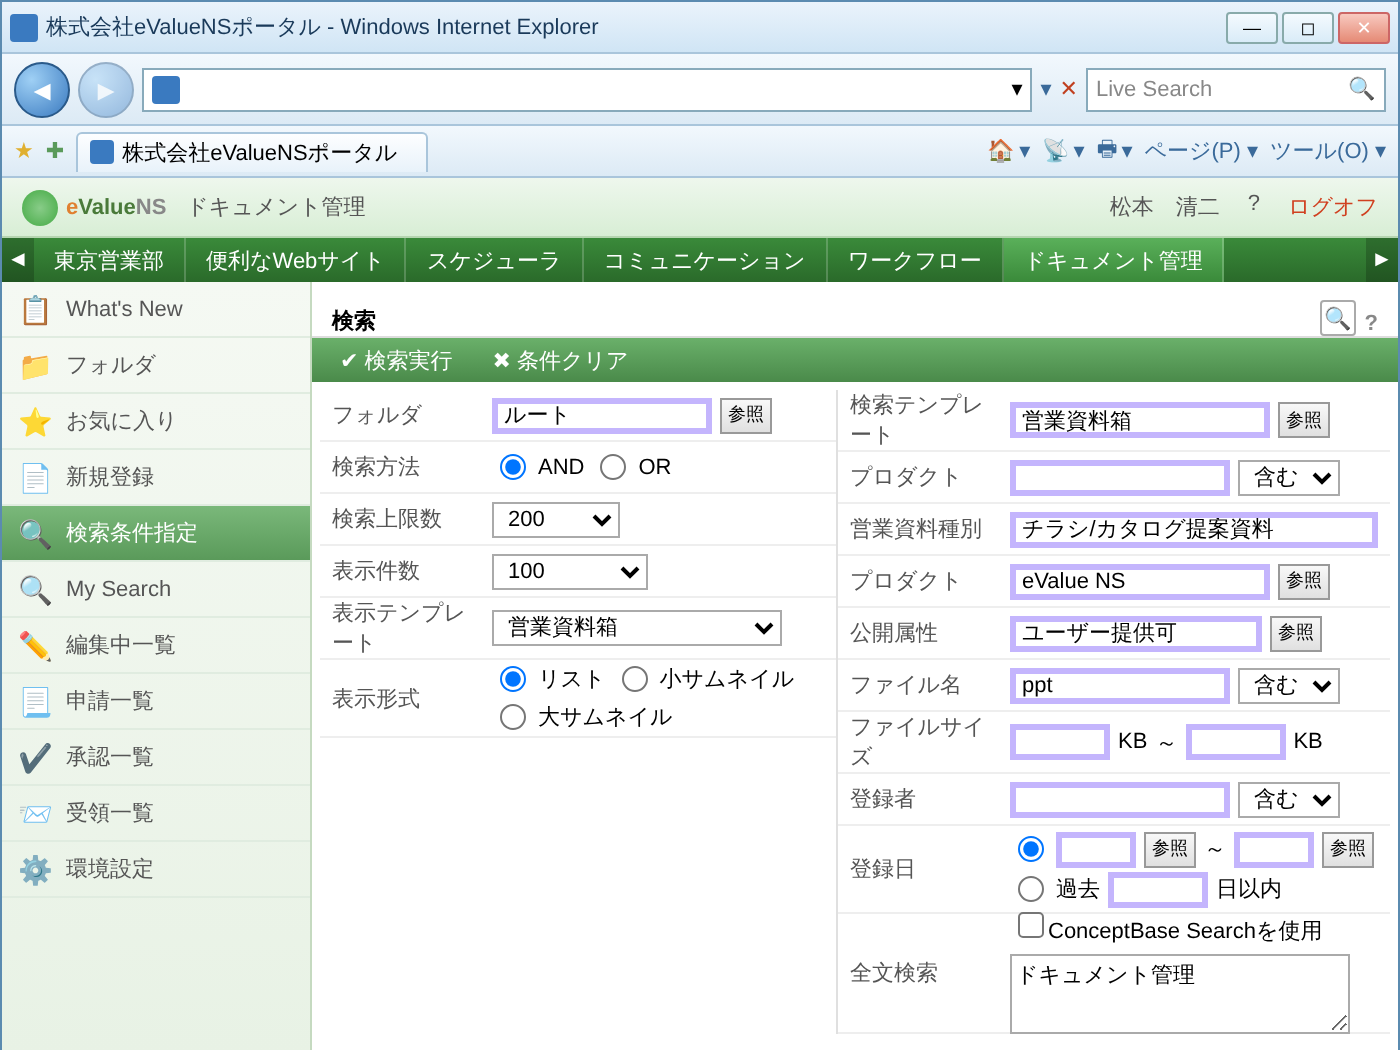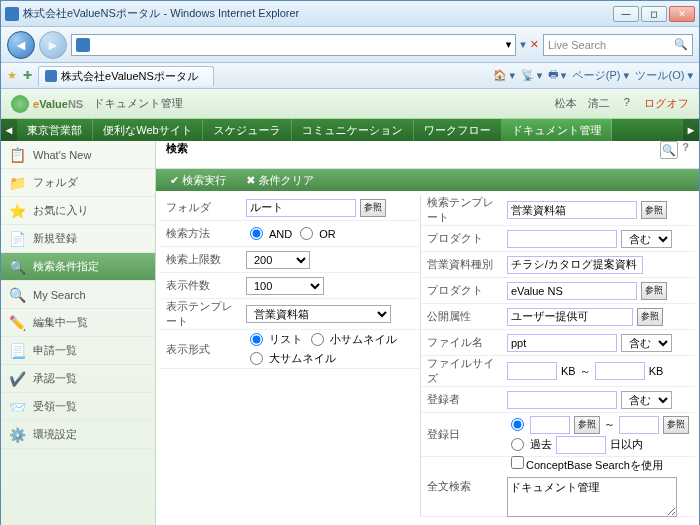--- a/index.html
+++ b/index.html
@@ -31,31 +31,31 @@
 .menubar{height:22px;background:linear-gradient(#3a8a3a,#2a6a2a);display:flex;align-items:center;color:#fff}
 .menubar .scroll{width:16px;height:22px;background:rgba(0,0,0,.2);display:flex;align-items:center;justify-content:center}
 .menubar .mitem{padding:0 10px;height:22px;display:flex;align-items:center;border-right:1px solid rgba(255,255,255,.2)}
 .menubar .mitem.active{background:linear-gradient(#5ab05a,#3a8a3a)}
 .main{display:flex;height:385px}
 .sidebar{width:155px;background:linear-gradient(#f5f9f3,#e8f2e5);border-right:1px solid #c5dac0;overflow-y:auto}
 .sitem{height:28px;display:flex;align-items:center;padding:0 8px;gap:6px;color:#555;border-bottom:1px solid #e0ece0;cursor:pointer}
 .sitem.active{background:linear-gradient(#7ab87a,#5a9a5a);color:#fff}
 .sitem .sico{width:18px;height:16px;display:flex;align-items:center;justify-content:center;font-size:14px}
 .content{flex:1;background:#fff;overflow:hidden}
-.pagetitle{height:28px;display:flex;align-items:flex-start;padding:0 10px;border-bottom:1px solid #ddd;font-size:14px;font-weight:bold}
+.pagetitle{height:28px;display:flex;align-items:flex-end;padding:0 10px;border-bottom:1px solid #ddd;font-size:14px;font-weight:bold}
 .pagetitle .srch{margin-left:auto;width:18px;height:18px;border:1px solid #aaa;border-radius:2px;display:flex;align-items:center;justify-content:center;color:#888}
 .actionbar{height:22px;background:linear-gradient(#6ab06a,#4a8a4a);display:flex;align-items:center;padding:0 8px;gap:8px;color:#fff}
 .actionbar .btn{display:flex;align-items:center;gap:3px;padding:0 6px}
 .form{display:flex;padding:4px}
 .formcol{flex:1;border-left:1px solid #e0e0e0}
 .formcol:first-child{border-left:none}
 .frow{display:flex;min-height:26px;border-bottom:1px solid #eee;align-items:center}
 .flabel{width:80px;padding:0 6px;color:#555}
 .fval{flex:1;padding:2px 6px;display:flex;align-items:center;gap:4px;flex-wrap:wrap}
-.txtinput{height:18px;border:1px solid #c4b5fd;padding:0 3px;background:#fff}
+.txtinput{height:18px;border:3px solid #c4b5fd;padding:0 3px;background:#fff}
 .selinput{height:18px;border:1px solid #aaa;padding:0 3px;background:#fff}
 .refbtn{width:26px;height:18px;border:1px solid #999;background:linear-gradient(#f8f8f8,#e0e0e0);font-size:9px;display:flex;align-items:center;justify-content:center}
 input[type=radio],input[type=checkbox]{margin:0 2px 0 4px}
 textarea{border:1px solid #aaa;width:170px;height:40px;font-size:11px;padding:2px}
 </style>
 </head>
 <body>
 
 <div class="window">
 
@@ -243,21 +243,21 @@
         <div class="frow">
               <div class="flabel">プロダクト</div>
               <div class="fval">
                 <input class="txtinput" style="width: 110px;">
                 <select class="selinput"><option>含む</option></select>
               </div>
             </div>
         <div class="frow">
               <div class="flabel">営業資料種別</div>
               <div class="fval">
-                <input class="txtinput" style="width: 136px;" value="チラシ/カタログ提案資料">
+                <input class="txtinput" style="width: 184px;" value="チラシ/カタログ提案資料">
               </div>
             </div>
         <div class="frow">
               <div class="flabel">プロダクト</div>
               <div class="fval">
                 <input class="txtinput" style="width: 130px;" value="eValue NS">
                 <div class="refbtn">参照</div>
               </div>
             </div>
         <div class="frow">

